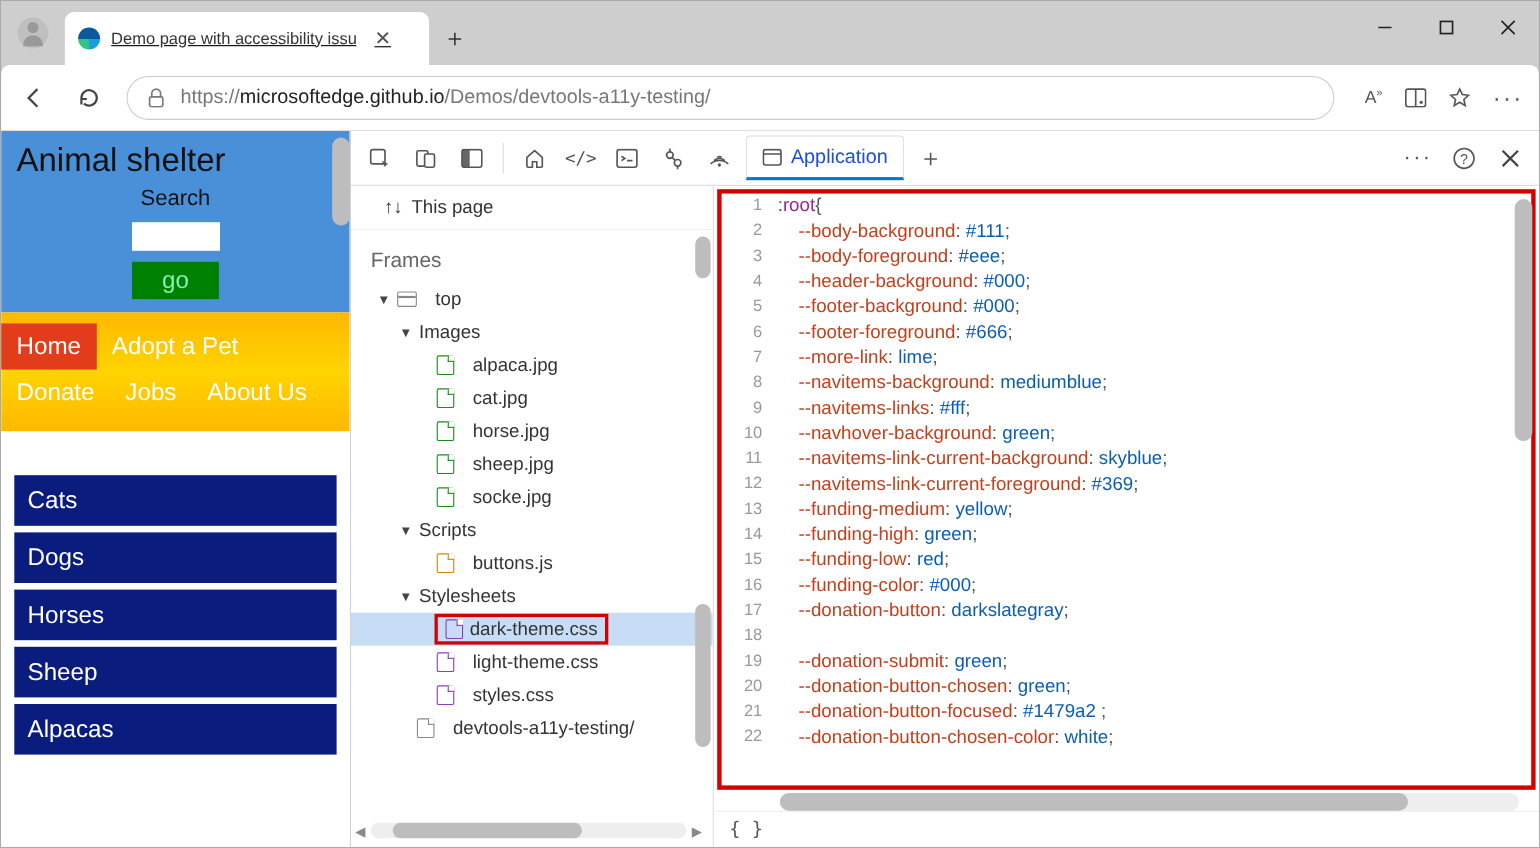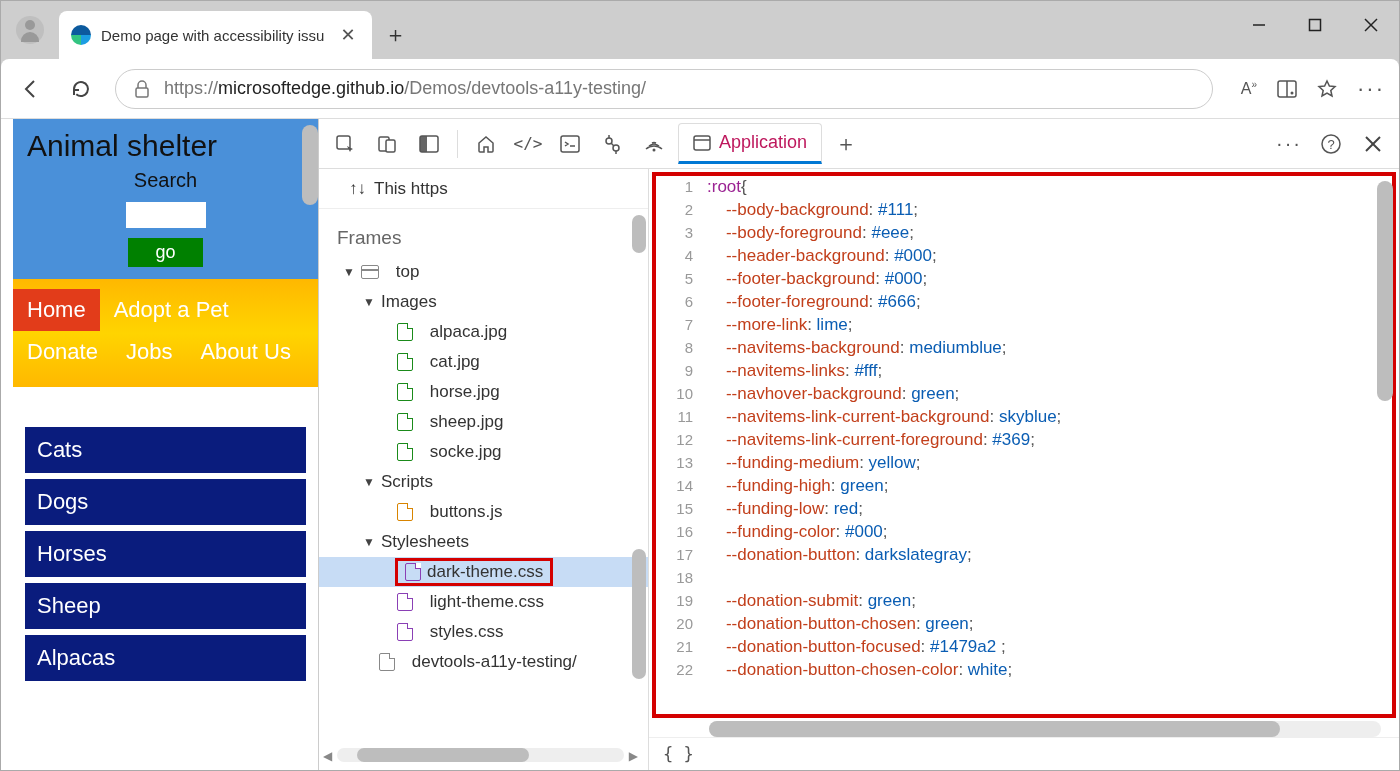--- a/index.html
+++ b/index.html
@@ -5,21 +5,21 @@
 * { margin: 0; padding: 0; box-sizing: border-box; font-family: "Segoe UI", Arial, sans-serif; }
 body { background: #e8e8e8; width: 1400px; height: 771px; overflow: hidden; }
 
 
 .browser { width: 100%; height: 100%; background: #cecece; display: flex; flex-direction: column; border: 1px solid #aaa; }
 .titlebar { height: 58px; display: flex; align-items: stretch; background: #cecece; position: relative; }
 .profile-btn { width: 58px; display: flex; align-items: center; justify-content: center; }
 .profile-icon { width: 28px; height: 28px; border-radius: 50%; background: #bfbfbf; position: relative; }
 .profile-icon::before { content: ""; position: absolute; width: 10px; height: 10px; background: #999; border-radius: 50%; top: 4px; left: 9px; }
 .profile-icon::after { content: ""; position: absolute; width: 18px; height: 10px; background: #999; border-radius: 9px 9px 0 0; bottom: 2px; left: 5px; }
-.tab { display: flex; align-items: center; background: #fff; border-radius: 8px 8px 0 0; padding: 0 16px 0 12px; margin-top: 10px; max-width: 360px; gap: 10px; }
+.tab { display: flex; align-items: center; background: #fff; border-radius: 8px 8px 0 0; padding: 0 34px 0 12px; margin-top: 10px; max-width: 360px; gap: 10px; text-decoration: underline; }
 .edge-logo { width: 20px; height: 20px; border-radius: 50%; background: conic-gradient(#0c5a9e 0 25%, #1b9de2 25% 50%, #33c481 50% 75%, #0c5a9e 75% 100%); }
 .tab-title { font-size: 15px; color: #333; white-space: nowrap; overflow: hidden; text-overflow: ellipsis; max-width: 260px; }
 .tab-close { font-size: 18px; color: #555; margin-left: 6px; }
 .new-tab { width: 48px; display: flex; align-items: center; justify-content: center; font-size: 22px; color: #333; margin-top: 10px; }
 .wincontrols { position: absolute; right: 0; top: 0; display: flex; height: 48px; }
 .wincontrols div { width: 56px; display: flex; align-items: center; justify-content: center; font-size: 16px; color: #222; }
 
 
 .addrrow { height: 60px; background: #fff; border-radius: 8px 8px 0 0; display: flex; align-items: center; padding: 0 14px; gap: 18px; border-bottom: 1px solid #ddd; justify-content: space-between; }
 .navbtn { width: 32px; height: 32px; display: flex; align-items: center; justify-content: center; color: #555; }
@@ -27,41 +27,41 @@
 .addrbar .lock { color: #777; }
 .addrbar .url-seg.dark { color: #222; }
 .addr-actions { display: flex; gap: 20px; align-items: center; margin-left: 10px; }
 .addr-actions .ic { color: #555; }
 
 
 .content { flex: 1; display: flex; background: #fff; overflow: hidden; }
 
 
 .demopage { width: 318px; border-right: 1px solid #ccc; overflow: hidden; position: relative; }
-.demopage .inner { background: #fff; height: 100%; overflow: auto; margin-left: 12px; }
+.demopage .inner { background: #fff; height: 100%; overflow: auto; }
 .hdr { background: #4a90d9; padding: 10px 14px 12px; }
 .hdr h1 { font-size: 30px; font-weight: 400; color: #111; margin-bottom: 6px; }
 .searchrow { display: flex; align-items: center; gap: 10px; flex-direction: column; }
 .searchrow label { font-size: 20px; color: #111; }
 .searchrow input { width: 80px; height: 26px; border: none; background: #fff; }
-.gobtn { background: #008000; color: #ffffff; border: none; padding: 4px 27px; font-size: 18px; }
+.gobtn { background: #008000; color: #86efac; border: none; padding: 4px 27px; font-size: 22px; }
 .navmenu { background: linear-gradient(#ffb800, #ffd400 50%, #ffb800); padding: 10px 0 14px; display: flex; flex-wrap: wrap; }
 .navmenu a { color: #fff; font-size: 22px; padding: 8px 14px; text-decoration: none; display: inline-block; }
 .navmenu a.current { background: #e23c1a; position: relative; }
 .navmenu a.current::after { content: ""; position: absolute; bottom: -8px; left: 50%; transform: translateX(-50%); border: 8px solid transparent; border-top-color: #e23c1a; }
 .catlist { padding: 40px 12px 10px; display: flex; flex-direction: column; gap: 6px; justify-content: flex-end; }
 .catlist div { background: #0a1c7d; color: #fff; font-size: 22px; padding: 10px 12px; }
 .demo-scrollthumb { position: absolute; right: 0; top: 6px; width: 16px; height: 80px; background: #bdbdbd; border-radius: 8px; }
 
 
 .devtools { flex: 1; display: flex; flex-direction: column; background: #fff; }
 .dt-tabs { height: 50px; display: flex; align-items: center; border-bottom: 1px solid #ddd; padding: 0 8px; gap: 6px; }
 .dt-ic { width: 36px; height: 36px; display: flex; align-items: center; justify-content: center; color: #555; font-size: 18px; }
 .dt-sep { width: 1px; height: 28px; background: #ddd; margin: 0 4px; }
-.dt-tab-app { display: flex; align-items: center; gap: 8px; padding: 8px 14px; border: 1px solid #ddd; border-bottom: 3px solid #0078d4; border-radius: 4px 4px 0 0; background: #fff; font-size: 18px; color: #be185d; }
+.dt-tab-app { display: flex; align-items: center; gap: 8px; padding: 8px 14px; border: 1px solid #ddd; border-bottom: 3px solid #0078d4; border-radius: 4px 4px 0 0; background: #fff; font-size: 18px; color: #1d4ed8; }
 .dt-spacer { flex: 1; }
 
 .dt-body { flex: 1; display: flex; overflow: hidden; }
 
 
 .framespanel { width: 330px; border-right: 1px solid #ddd; display: flex; flex-direction: column; position: relative; overflow: hidden; }
 .thispage { height: 40px; display: flex; align-items: center; gap: 8px; padding: 0 30px; color: #333; font-size: 17px; border-bottom: 1px solid #eee; }
 .frameshdr { padding: 18px 0 8px 18px; font-size: 19px; color: #666; }
 .tree { font-size: 17px; color: #333; padding-bottom: 60px; }
 .tree .row { display: flex; align-items: center; height: 30px; padding-left: 24px; gap: 6px; white-space: nowrap; }
@@ -280,21 +280,21 @@
               <line x1="15" y1="1" x2="1" y2="15" stroke="#444" stroke-width="2"></line>
             </svg>
           </div>
       </div>
 
       <div class="dt-body">
 
         <div class="framespanel">
           <div class="thispage">
             <span>↑↓</span>
-            <span>This https</span>
+            <span>This page</span>
           </div>
           <div style="position:relative; flex:1; overflow:hidden">
             <div class="frameshdr">Frames</div>
             <div class="tree">
               <div class="row"><span class="caret">▼</span><span class="winic"></span>&nbsp;<span>top</span></div>
               <div class="row lvl1">
                   <span class="caret">▼</span>
                   <span>Images</span>
                 </div>
               <div class="row lvl2"><span class="fileic green"></span>&nbsp;<span>alpaca.jpg</span></div>

